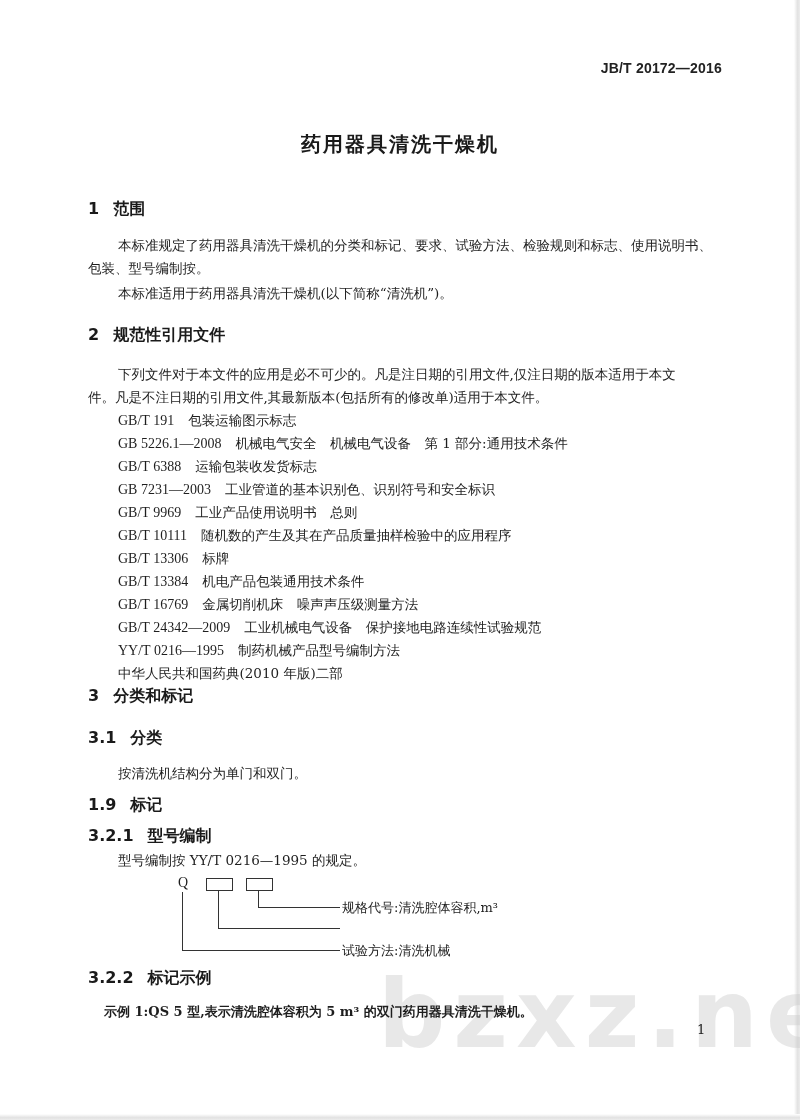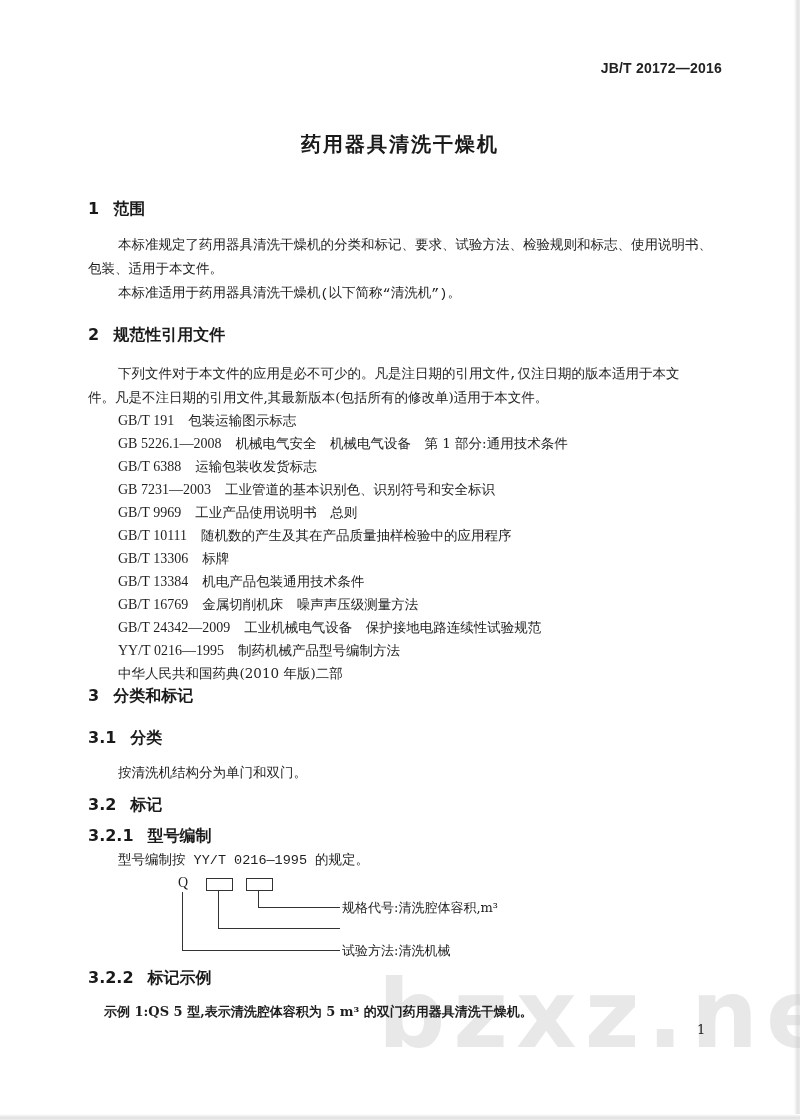--- a/index.html
+++ b/index.html
@@ -9,21 +9,21 @@
     }
     .page-edge-right { position: absolute; right: 0; top: 0; width: 6px; height: 1120px; background: linear-gradient(to right, #ffffff, #e2e2e2 60%, #ececec); }
     .page-edge-bottom { position: absolute; left: 0; bottom: 0; width: 800px; height: 6px; background: linear-gradient(to bottom, #ffffff, #e2e2e2 60%, #ececec); }
 
     .std-no { position: absolute; top: 60px; right: 78px; font-family: "Liberation Sans", "DejaVu Sans", sans-serif; font-weight: bold; font-size: 14px; letter-spacing: 0.2px; color: #222; }
     .doc-title { position: absolute; top: 131px; left: 0; width: 800px; text-align: center; font-family: "DejaVu Sans", sans-serif; font-weight: bold; font-size: 20px; letter-spacing: 2px; color: #1a1a1a; }
 
     .h { position: absolute; left: 88px; font-family: "DejaVu Sans", sans-serif; font-weight: bold; font-size: 16px; color: #1a1a1a; white-space: nowrap; }
     .h .num { display: inline-block; margin-right: 14px; font-weight: bold; }
     .p { position: absolute; font-size: 13.5px; line-height: 23px; color: #1e1e1e; white-space: nowrap; }
-    .indent { left: 118px; font-family: Liberation Mono, monospace; }
+    .indent { left: 118px; }
     .flush { left: 88px; }
     .ref { position: absolute; left: 118px; font-size: 13.5px; color: #1e1e1e; white-space: nowrap; text-align: center; }
     .ref .code { display: inline-block; margin-right: 14px; font-family: "Liberation Serif", serif; font-size: 14px; }
 
     .diagram { position: absolute; left: 170px; top: 873px; width: 500px; height: 90px; }
     .diagram .q { position: absolute; left: 8px; top: 2px; font-family: "Liberation Serif", serif; font-size: 14px; }
     .diagram .box { position: absolute; top: 5px; width: 25px; height: 11px; border: 1px solid #333; }
     .diagram .line { position: absolute; background: #333; }
     .diagram .lbl { position: absolute; left: 172px; font-size: 13px; white-space: nowrap; }
 
@@ -38,21 +38,21 @@
 <div class="page-edge-right"></div>
 <div class="page-edge-bottom"></div>
 
 <div class="std-no">JB/T 20172—2016</div>
 <div class="doc-title">药用器具清洗干燥机</div>
 
 <div class="h" style="top:199px">
   <span class="num">1</span><span>范围</span>
 </div>
 <div class="p indent" style="top:234px">本标准规定了药用器具清洗干燥机的分类和标记、要求、试验方法、检验规则和标志、使用说明书、</div>
-<div class="p flush" style="top:257px">包装、适用于本文件。</div>
+<div class="p flush" style="top:257px">包装、型号编制按。</div>
 <div class="p indent" style="top:282px">本标准适用于药用器具清洗干燥机(以下简称“清洗机”)。</div>
 
 <div class="h" style="top:325px">
   <span class="num">2</span><span>规范性引用文件</span>
 </div>
 <div class="p indent" style="top:363px">下列文件对于本文件的应用是必不可少的。凡是注日期的引用文件,仅注日期的版本适用于本文</div>
 <div class="p flush" style="top:386px">件。凡是不注日期的引用文件,其最新版本(包括所有的修改单)适用于本文件。</div>
 
 <div class="ref" style="top:412px"><span class="code">GB/T 191</span><span>包装运输图示标志</span></div>
 <div class="ref" style="top:435px"><span class="code">GB 5226.1—2008</span><span>机械电气安全　机械电气设备　第 1 部分:通用技术条件</span></div>
@@ -68,21 +68,21 @@
 <div class="ref" style="top:665px"><span>中华人民共和国药典(2010 年版)二部</span></div>
 
 <div class="h" style="top:686px">
   <span class="num">3</span><span>分类和标记</span>
 </div>
 <div class="h" style="top:728px">
   <span class="num">3.1</span><span>分类</span>
 </div>
 <div class="p indent" style="top:762px">按清洗机结构分为单门和双门。</div>
 <div class="h" style="top:795px">
-  <span class="num">3.2</span><span>标记</span>
+  <span class="num">1.9</span><span>标记</span>
 </div>
 <div class="h" style="top:826px">
   <span class="num">3.2.1</span><span>型号编制</span>
 </div>
 <div class="p indent" style="top:849px">型号编制按 YY/T 0216—1995 的规定。</div>
 
 <div class="diagram">
   <span class="q">Q</span>
   <div class="box" style="left:36px"></div>
   <div class="box" style="left:76px"></div>

